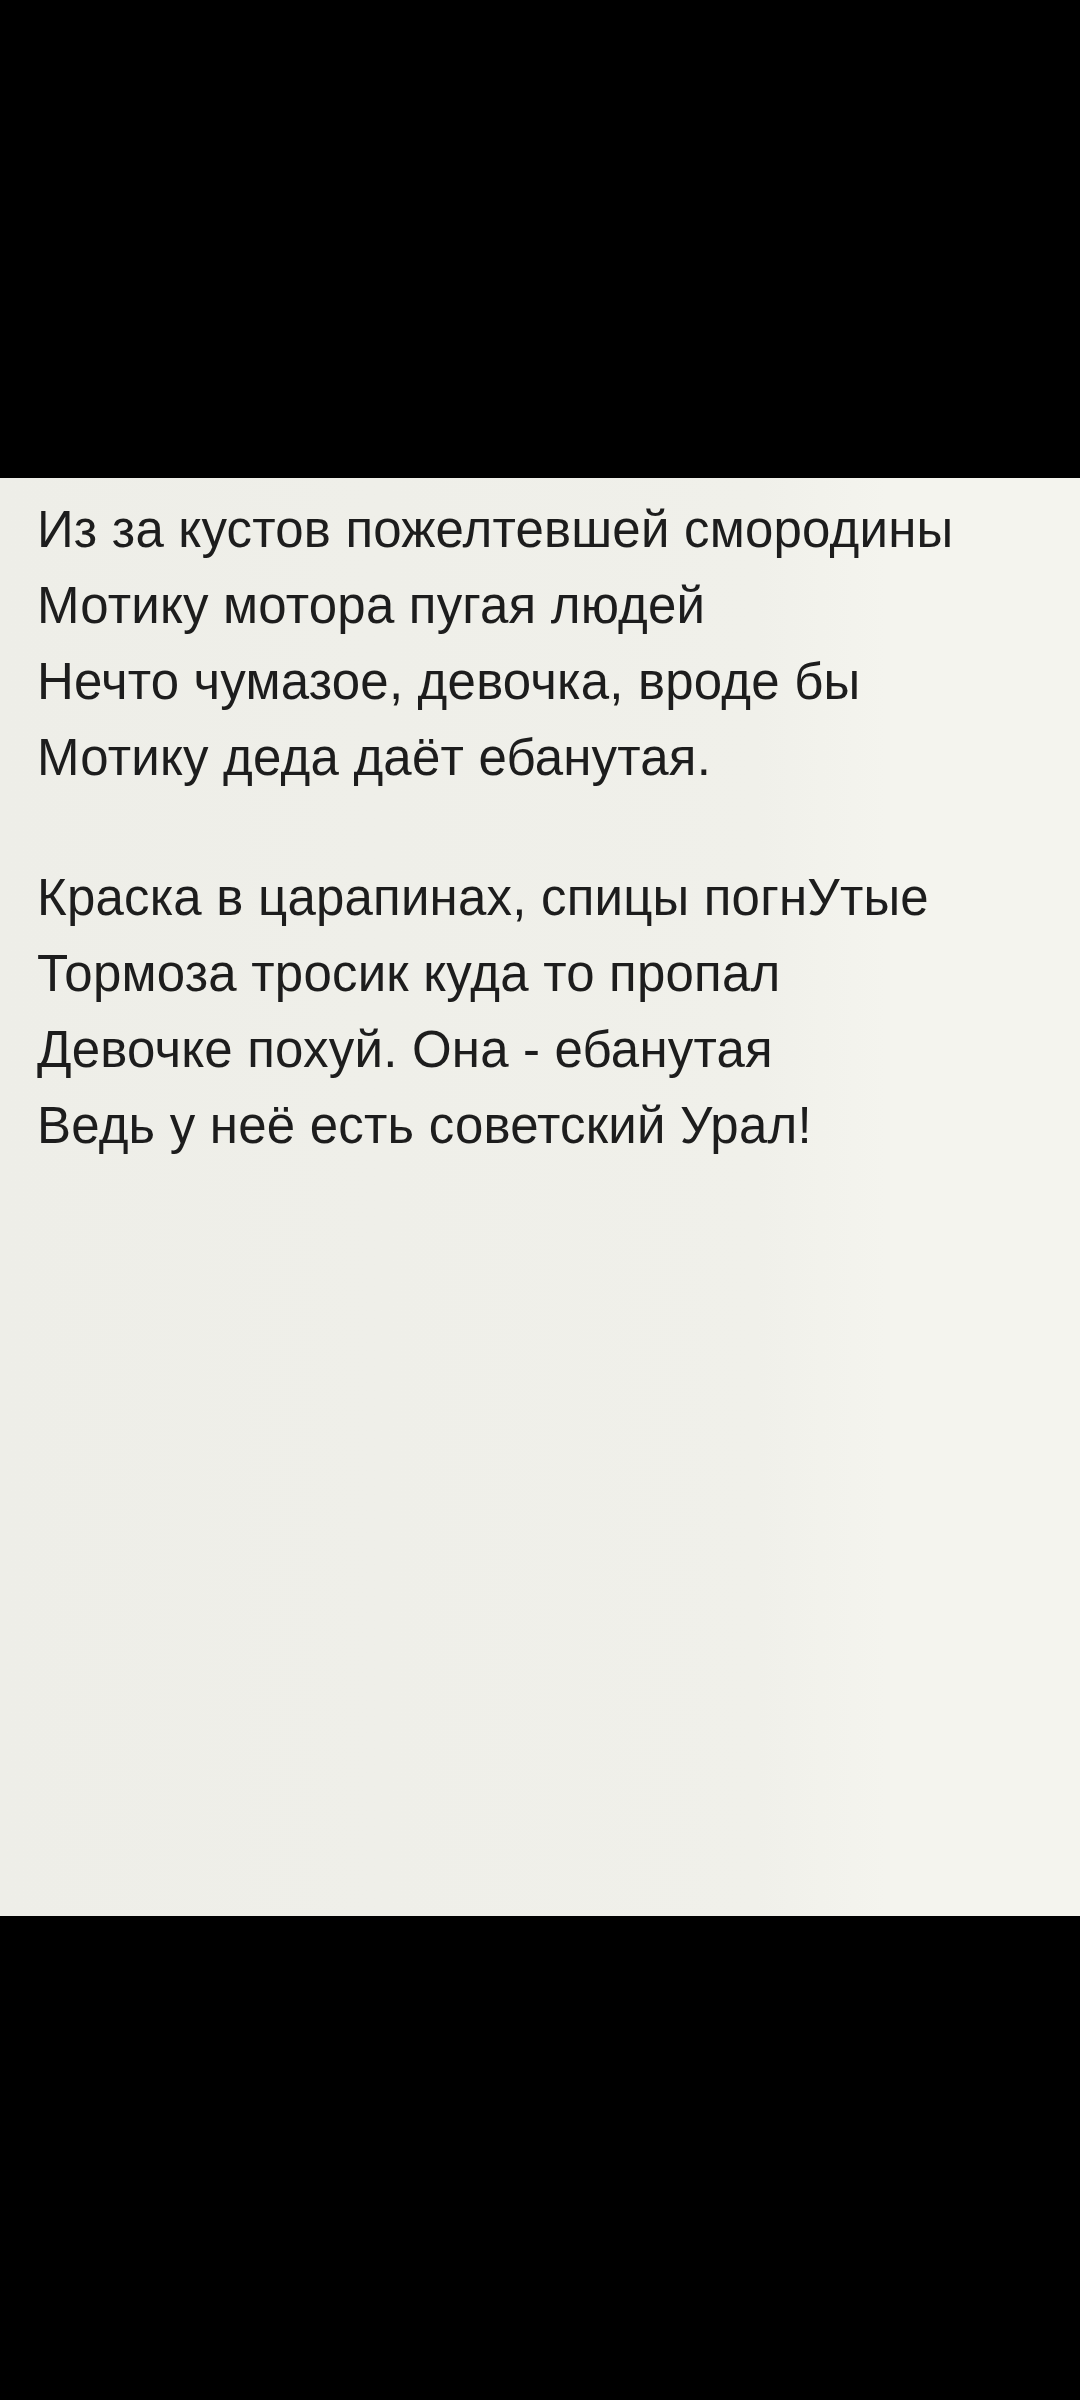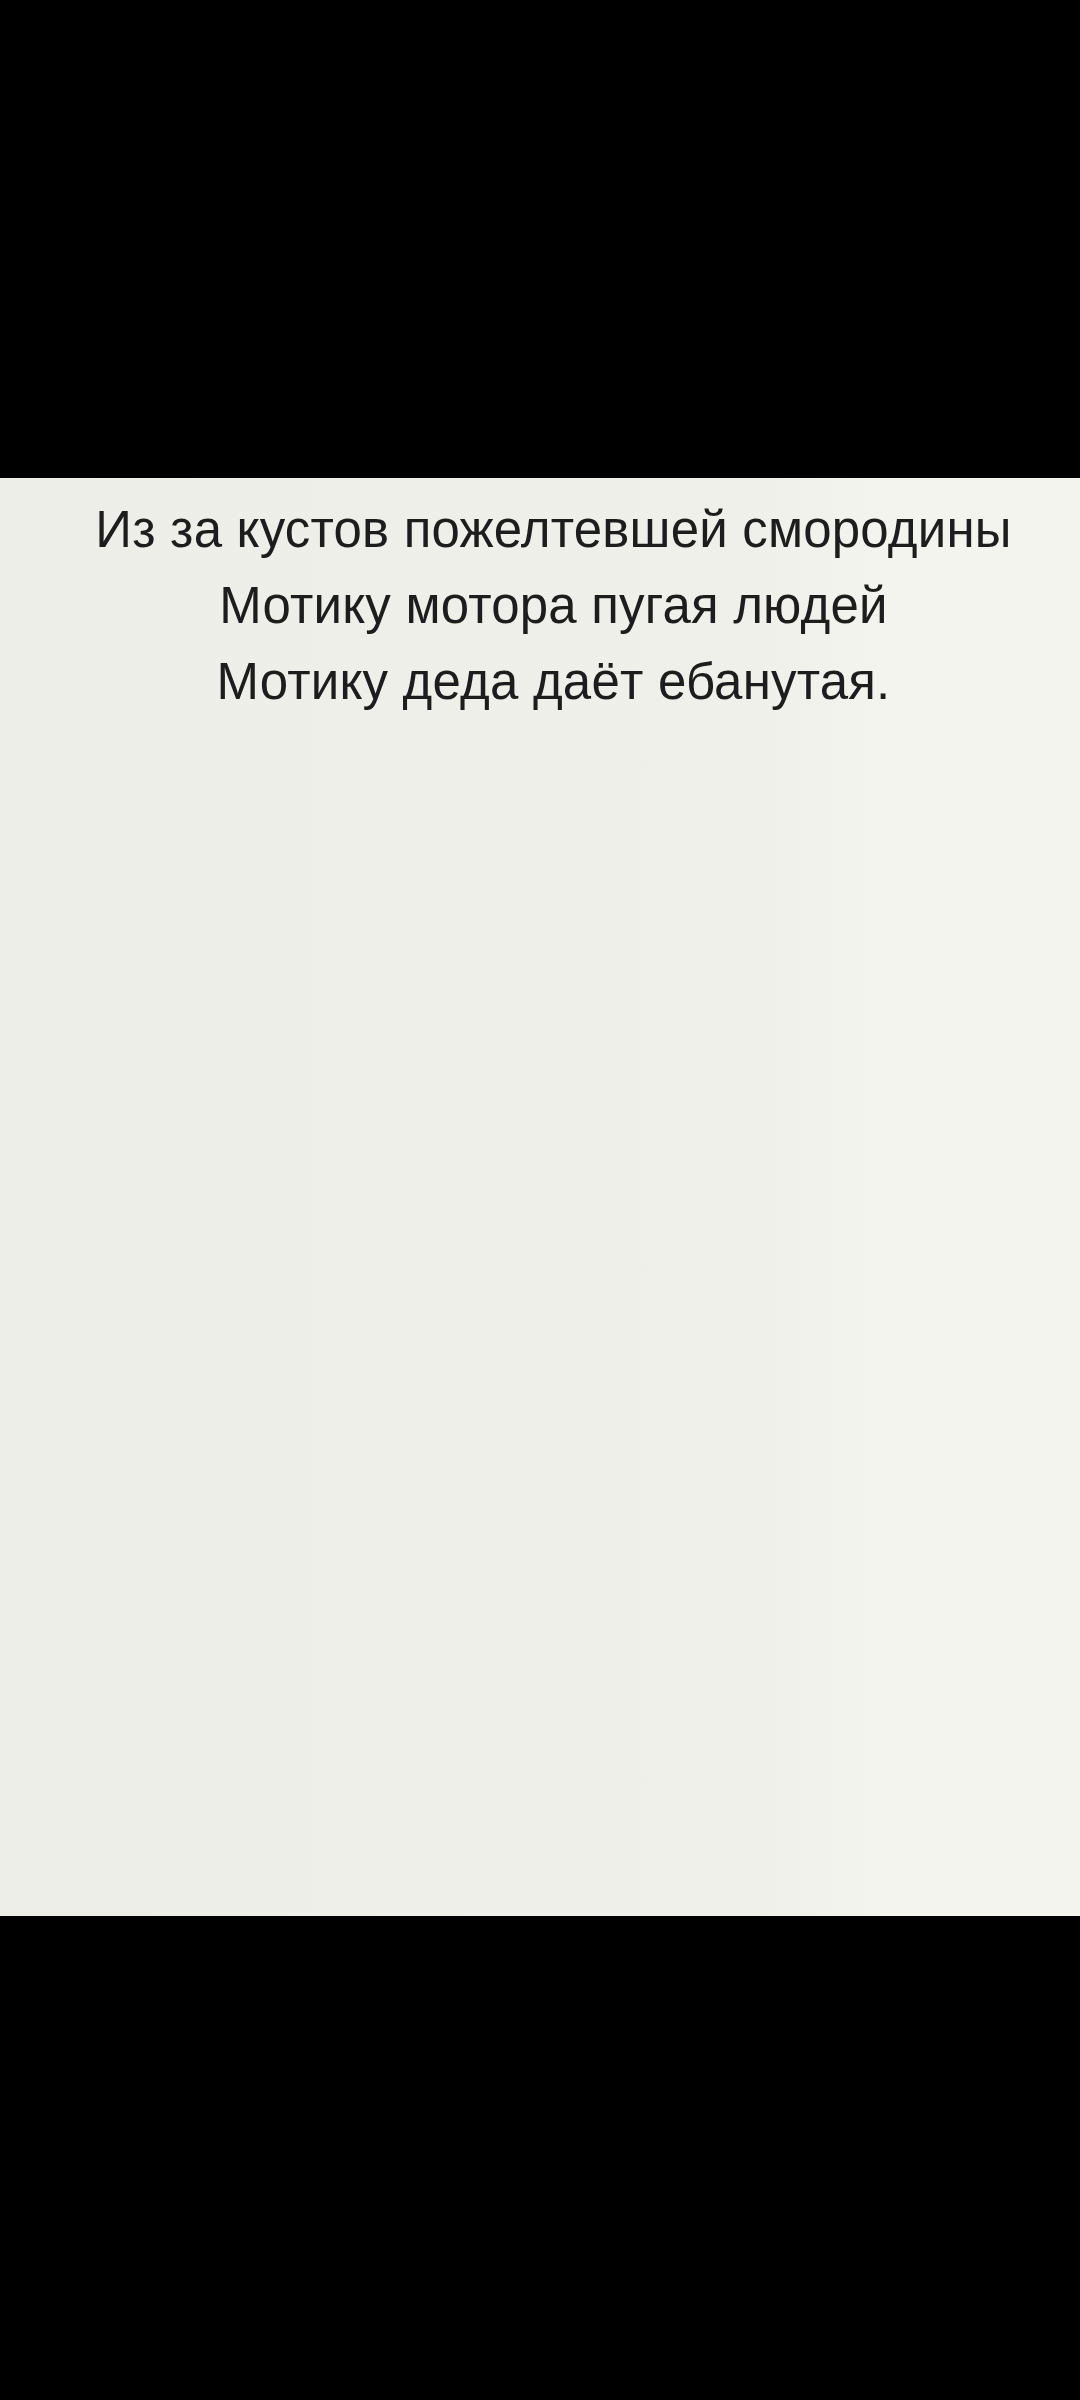--- a/index.html
+++ b/index.html
@@ -29,21 +29,20 @@
     width: 1080px;
     height: 1438px;
     background: linear-gradient(90deg, #eeeee8 0%, #f0f0ea 70%, #f4f4ee 82%, #f4f4ee 100%);
     box-sizing: border-box;
     padding: 14px 10px 0 25px;
     overflow: hidden;
   }
   .stanza {
     margin: 0 0 64px 12px;
     padding: 0;
-    text-align: center;
   }
   .poem-line {
     font-size: 51px;
     line-height: 76px;
     font-weight: 400;
     color: #1d1d1d;
     letter-spacing: 0.2px;
     white-space: nowrap;
   }
 </style>
@@ -51,22 +50,29 @@
 <body>
 
 <div class="letterbox top"></div>
 
 <div class="content-panel">
   <div>
 
     <div class="stanza">
       <div class="poem-line">Из за кустов пожелтевшей смородины</div>
       <div class="poem-line">Мотику мотора пугая людей</div>
+      <div class="poem-line">Нечто чумазое, девочка, вроде бы</div>
       <div class="poem-line">Мотику деда даёт ебанутая.</div>
     </div>
 
 
 
+    <div class="stanza">
+      <div class="poem-line">Краска в царапинах, спицы погнУтые</div>
+      <div class="poem-line">Тормоза тросик куда то пропал</div>
+      <div class="poem-line">Девочке похуй. Она - ебанутая</div>
+      <div class="poem-line">Ведь у неё есть советский Урал!</div>
+    </div>
 
   </div>
 </div>
 
 <div class="letterbox bottom"></div>
 
 </body></html>

